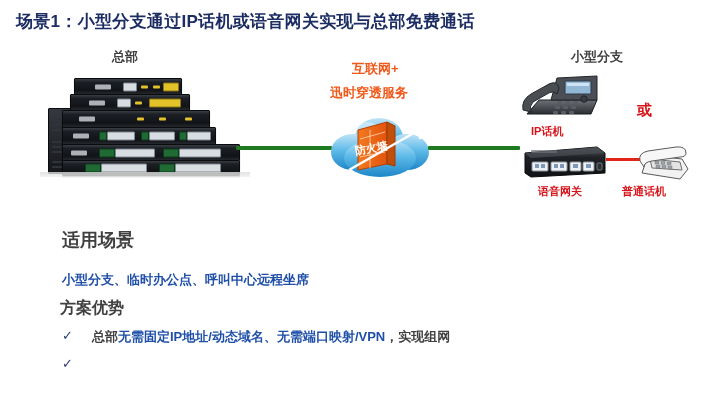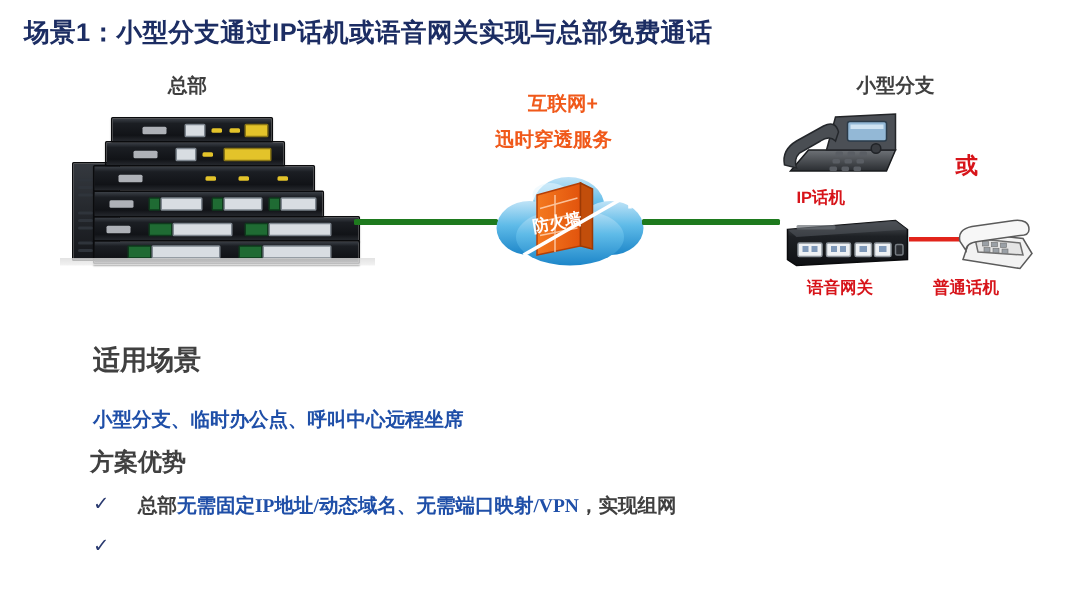--- a/index.html
+++ b/index.html
@@ -79,21 +79,21 @@
 
   
   #scene-heading{position:absolute;left:62px;top:228px;font-size:18px;}
   #scene-body{position:absolute;left:62px;top:271px;font-size:13px;}
   #adv-heading{position:absolute;left:60px;top:298px;font-size:16px;}
 
   .bullet{position:absolute;font-size:13px;font-weight:bold;white-space:nowrap;}
   .bullet .chk{
     position:absolute;left:0;top:0;color:#2a3a70;font-weight:normal;font-size:13px;
   }
-  .bullet .txt{margin-left:30px;display:inline-block;font-family:Liberation Serif, serif;}
+  .bullet .txt{margin-left:30px;display:inline-block;}
   #bullet-1{left:62px;top:328px;}
   #bullet-2{left:62px;top:356px;}
 </style>
 </head>
 <body>
 
 <div class="slide">
 
   <div class="title">场景1：小型分支通过IP话机或语音网关实现与总部免费通话</div>
 

